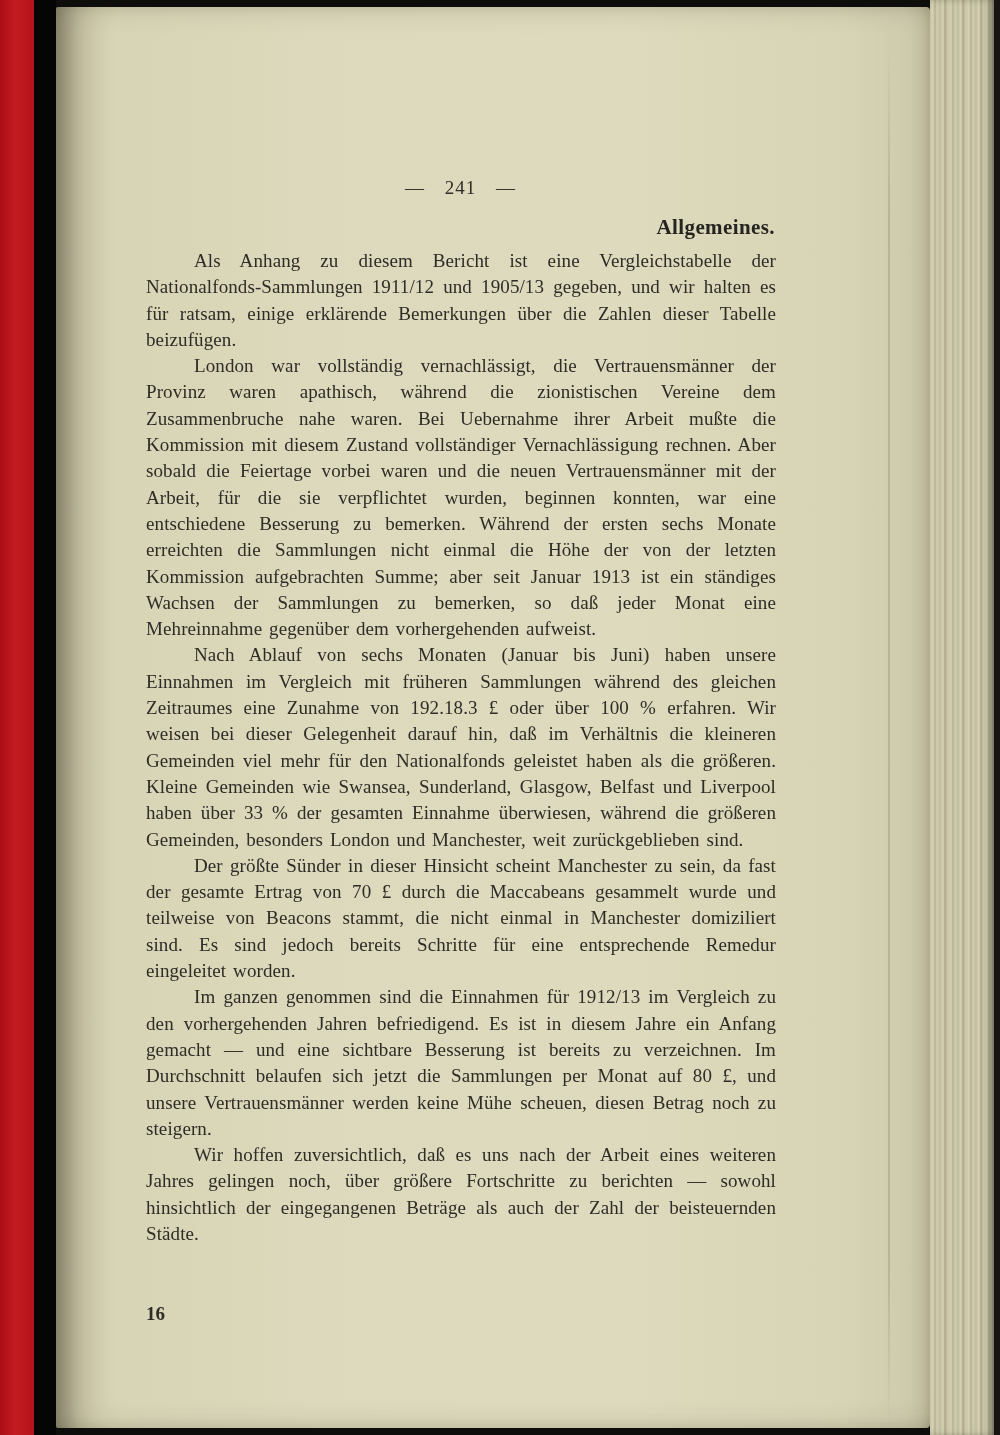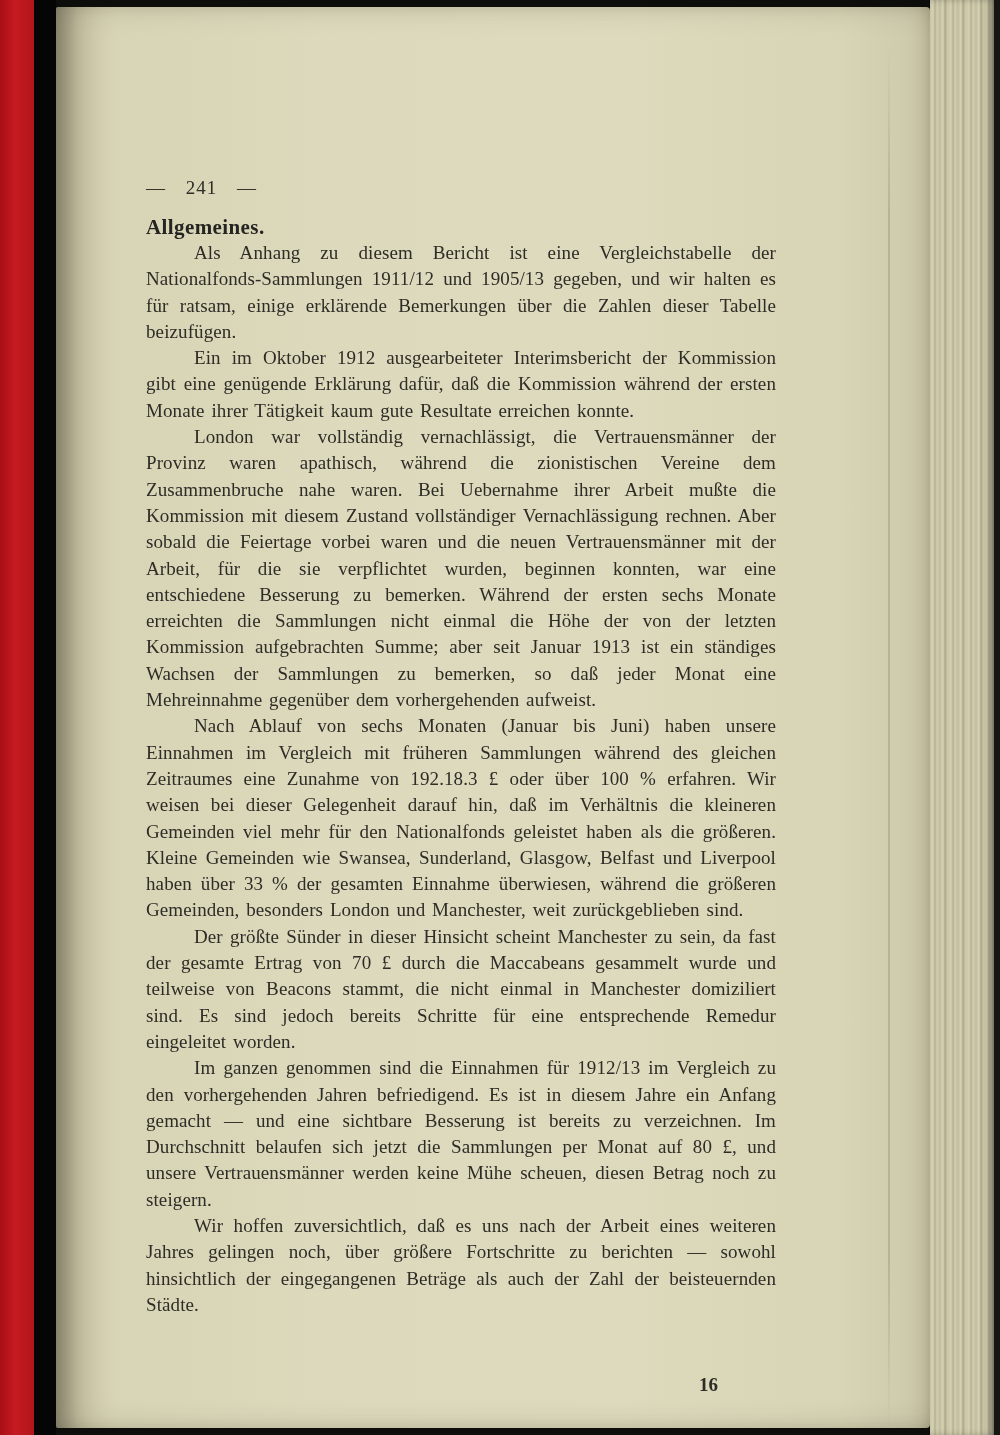--- a/index.html
+++ b/index.html
@@ -67,52 +67,52 @@
   }
   .edge-dark {
     position: absolute;
     right: 0; top: 0;
     width: 6px; height: 100%;
     background: #161511;
   }
 
   
   .page-header {
-    text-align: left;
+    text-align: center;
     font-size: 19px;
     color: #2e2c26;
     word-spacing: 14px;
     letter-spacing: 1px;
     margin-bottom: 16px;
   }
   .section-title {
-    text-align: left;
+    text-align: right;
     font-size: 21px;
     font-weight: bold;
     color: #262420;
-    margin: 0 0 0 0;
+    margin: 0 0 8px 0;
     letter-spacing: 0.4px;
   }
   .body-text {
     width: 630px;
   }
   .body-text p {
     margin: 0;
     font-size: 19px;
     line-height: 26.3px;
     color: #2e2c26;
     text-align: justify;
     text-indent: 48px;
     letter-spacing: 0.1px;
     word-spacing: 2px;
   }
   .page-footer {
     width: 630px;
     margin-top: 56px;
-    text-align: right;
+    text-align: left;
     padding-right: 58px;
     box-sizing: border-box;
     font-size: 19px;
     font-weight: bold;
     color: #2e2c26;
   }
 </style>
 </head>
 <body>
 
@@ -120,21 +120,20 @@
   <div class="spine-red"></div>
   <div class="spine-black"></div>
 
   <div class="page">
     <div class="page-header">— 241 —</div>
 
     <h1 class="section-title">Allgemeines.</h1>
 
     <div class="body-text">
       <p>Als Anhang zu diesem Bericht ist eine Vergleichstabelle der Nationalfonds-Sammlungen 1911/12 und 1905/13 gegeben, und wir halten es für ratsam, einige erklärende Bemerkungen über die Zahlen dieser Tabelle beizufügen.</p>
-      <p>Ein im Oktober 1912 ausgearbeiteter Interimsbericht der Kommission gibt eine genügende Erklärung dafür, daß die Kommission während der ersten Monate ihrer Tätigkeit kaum gute Resultate erreichen konnte.</p>
       <p>London war vollständig vernachlässigt, die Vertrauensmänner der Provinz waren apathisch, während die zionistischen Vereine dem Zusammenbruche nahe waren. Bei Uebernahme ihrer Arbeit mußte die Kommission mit diesem Zustand vollständiger Vernachlässigung rechnen. Aber sobald die Feiertage vorbei waren und die neuen Vertrauensmänner mit der Arbeit, für die sie verpflichtet wurden, beginnen konnten, war eine entschiedene Besserung zu bemerken. Während der ersten sechs Monate erreichten die Sammlungen nicht einmal die Höhe der von der letzten Kommission aufgebrachten Summe; aber seit Januar 1913 ist ein ständiges Wachsen der Sammlungen zu bemerken, so daß jeder Monat eine Mehreinnahme gegenüber dem vorhergehenden aufweist.</p>
       <p>Nach Ablauf von sechs Monaten (Januar bis Juni) haben unsere Einnahmen im Vergleich mit früheren Sammlungen während des gleichen Zeitraumes eine Zunahme von 192.18.3 £ oder über 100 % erfahren. Wir weisen bei dieser Gelegenheit darauf hin, daß im Verhältnis die kleineren Gemeinden viel mehr für den Nationalfonds geleistet haben als die größeren. Kleine Gemeinden wie Swansea, Sunderland, Glasgow, Belfast und Liverpool haben über 33 % der gesamten Einnahme überwiesen, während die größeren Gemeinden, besonders London und Manchester, weit zurückgeblieben sind.</p>
       <p>Der größte Sünder in dieser Hinsicht scheint Manchester zu sein, da fast der gesamte Ertrag von 70 £ durch die Maccabeans gesammelt wurde und teilweise von Beacons stammt, die nicht einmal in Manchester domiziliert sind. Es sind jedoch bereits Schritte für eine entsprechende Remedur eingeleitet worden.</p>
       <p>Im ganzen genommen sind die Einnahmen für 1912/13 im Vergleich zu den vorhergehenden Jahren befriedigend. Es ist in diesem Jahre ein Anfang gemacht — und eine sichtbare Besserung ist bereits zu verzeichnen. Im Durchschnitt belaufen sich jetzt die Sammlungen per Monat auf 80 £, und unsere Vertrauensmänner werden keine Mühe scheuen, diesen Betrag noch zu steigern.</p>
       <p>Wir hoffen zuversichtlich, daß es uns nach der Arbeit eines weiteren Jahres gelingen noch, über größere Fortschritte zu berichten — sowohl hinsichtlich der eingegangenen Beträge als auch der Zahl der beisteuernden Städte.</p>
     </div>
 
     <div class="page-footer">16</div>
   </div>
 

